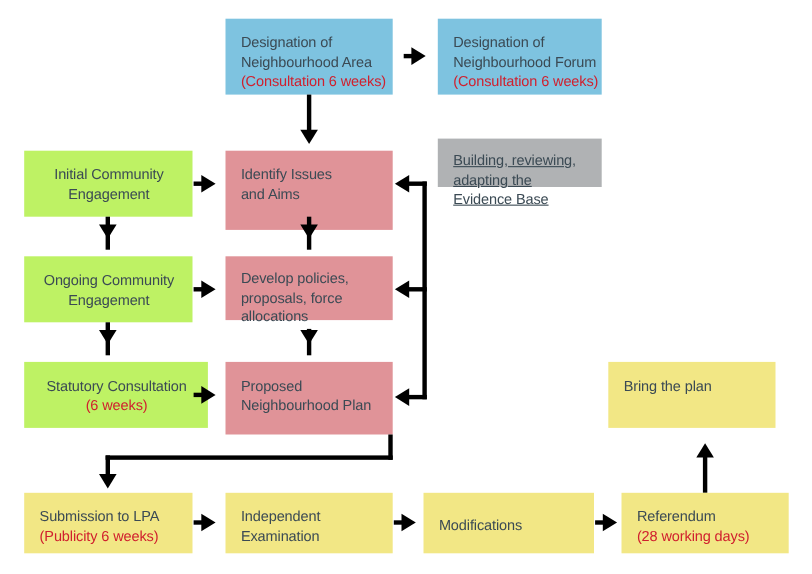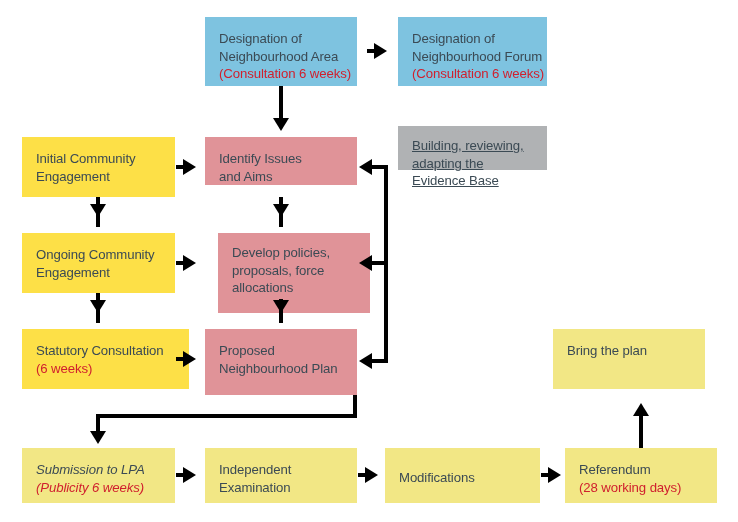--- a/index.html
+++ b/index.html
@@ -23,21 +23,21 @@
     box-sizing: border-box;
     padding: 13px 13px 10px 14px;
     color: #3b4a54;
     font-size: 13.2px;
     line-height: 17.5px;
     letter-spacing: -0.1px;
   }
   .node .line { display: block; white-space: nowrap; }
   .node .note { display: block; color: #d0202e; white-space: nowrap; }
   .blue  { background: #7ec3e0; }
-  .green { background: #fde047; }
+  .green { background: #bef264; text-align: center; }
   .pink  { background: #e09398; }
   .gray  { background: #b0b2b4; }
   .yellow{ background: #f2e785; }
 
   
   .seg {
     position: absolute;
     background: #000000;
   }
   .hseg { height: 4px; }
@@ -93,21 +93,21 @@
   <div class="arrow arr-right" style="left:374px; top:43px;"></div>
 
   <div class="seg vseg" style="left:279px; top:86px; height:38px;"></div>
   <div class="arrow arr-down" style="left:273px; top:118px;"></div>
 
   <div class="node green" style="left:22px; top:137px; width:153px; height:60px;">
     <span class="line">Initial Community</span>
     <span class="line">Engagement</span>
   </div>
 
-  <div class="node pink" style="left:205px; top:137px; width:152px; height:48px;">
+  <div class="node pink" style="left:205px; top:137px; width:152px; height:72px;">
     <span class="line">Identify Issues</span>
     <span class="line">and Aims</span>
   </div>
 
   <div class="node gray" style="left:398px; top:126px; width:149px; height:44px; padding-top:11px;text-decoration:underline;">
     <span class="line">Building, reviewing,</span>
     <span class="line">adapting the</span>
     <span class="line">Evidence Base</span>
   </div>
 
@@ -118,21 +118,21 @@
   <div class="arrow arr-down" style="left:90px; top:204px;"></div>
 
   <div class="seg vseg" style="left:279px; top:197px; width:4px; height:30px;"></div>
   <div class="arrow arr-down" style="left:273px; top:204px;"></div>
 
   <div class="node green" style="left:22px; top:233px; width:153px; height:60px;">
     <span class="line">Ongoing Community</span>
     <span class="line">Engagement</span>
   </div>
 
-  <div class="node pink" style="left:218px; top:233px; width:152px; height:80px; padding-top:11px;">
+  <div class="node pink" style="left:205px; top:233px; width:152px; height:58px; padding-top:11px;">
     <span class="line">Develop policies,</span>
     <span class="line">proposals, force</span>
     <span class="line">allocations</span>
   </div>
 
   <div class="tail-h" style="left:176px; top:261px; width:10px;"></div>
   <div class="arrow arr-right" style="left:183px; top:255px;"></div>
 
   <div class="seg vseg" style="left:96px; top:293px; width:4px; height:30px;"></div>
   <div class="arrow arr-down" style="left:90px; top:300px;"></div>
@@ -169,21 +169,21 @@
   <div class="seg vseg" style="left:96px; top:414px; height:25px;"></div>
   <div class="arrow arr-down" style="left:90px; top:431px;"></div>
 
   <div class="node yellow" style="left:553px; top:329px; width:152px; height:60px;">
     <span class="line">Bring the plan</span>
   </div>
 
   <div class="seg vseg" style="left:639px; top:410px; height:38px;"></div>
   <div class="arrow arr-up" style="left:633px; top:403px;"></div>
 
-  <div class="node yellow" style="left:22px; top:448px; width:153px; height:55px;font-style:italic;">
+  <div class="node yellow" style="left:22px; top:448px; width:153px; height:55px;">
     <span class="line">Submission to LPA</span>
     <span class="note">(Publicity 6 weeks)</span>
   </div>
 
   <div class="node yellow" style="left:205px; top:448px; width:152px; height:55px;">
     <span class="line">Independent</span>
     <span class="line">Examination</span>
   </div>
 
   <div class="node yellow" style="left:385px; top:448px; width:155px; height:55px; padding-top:21px;">

